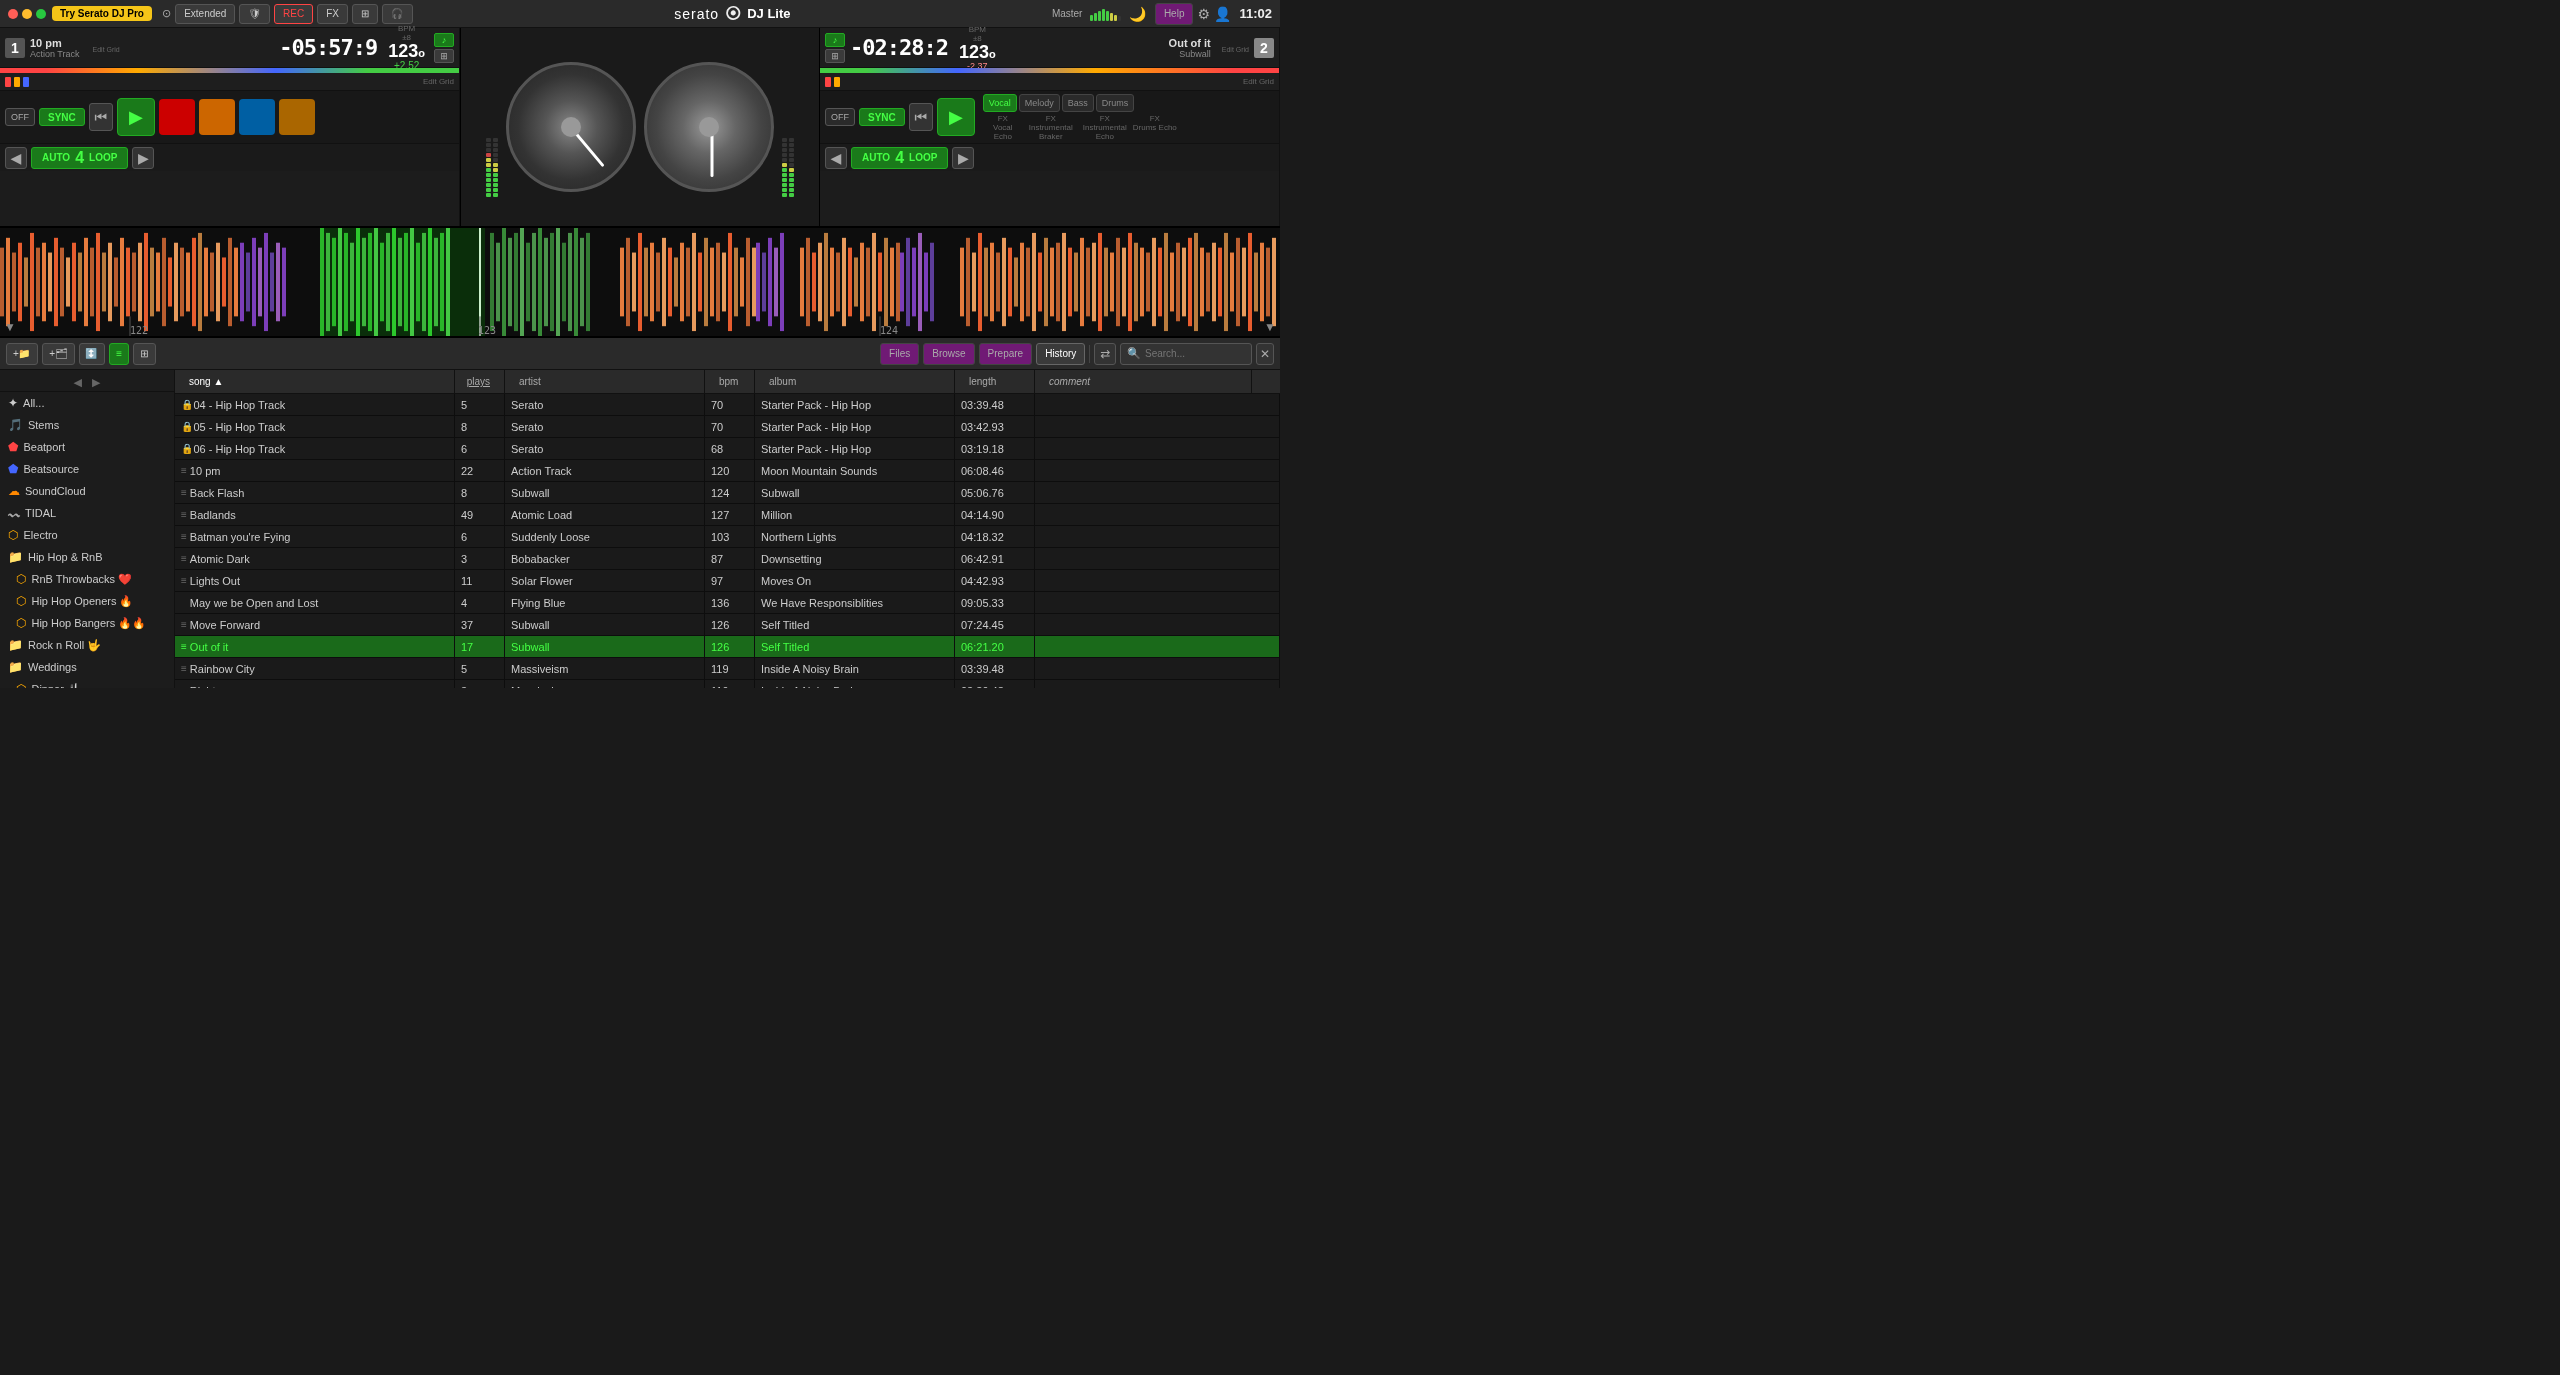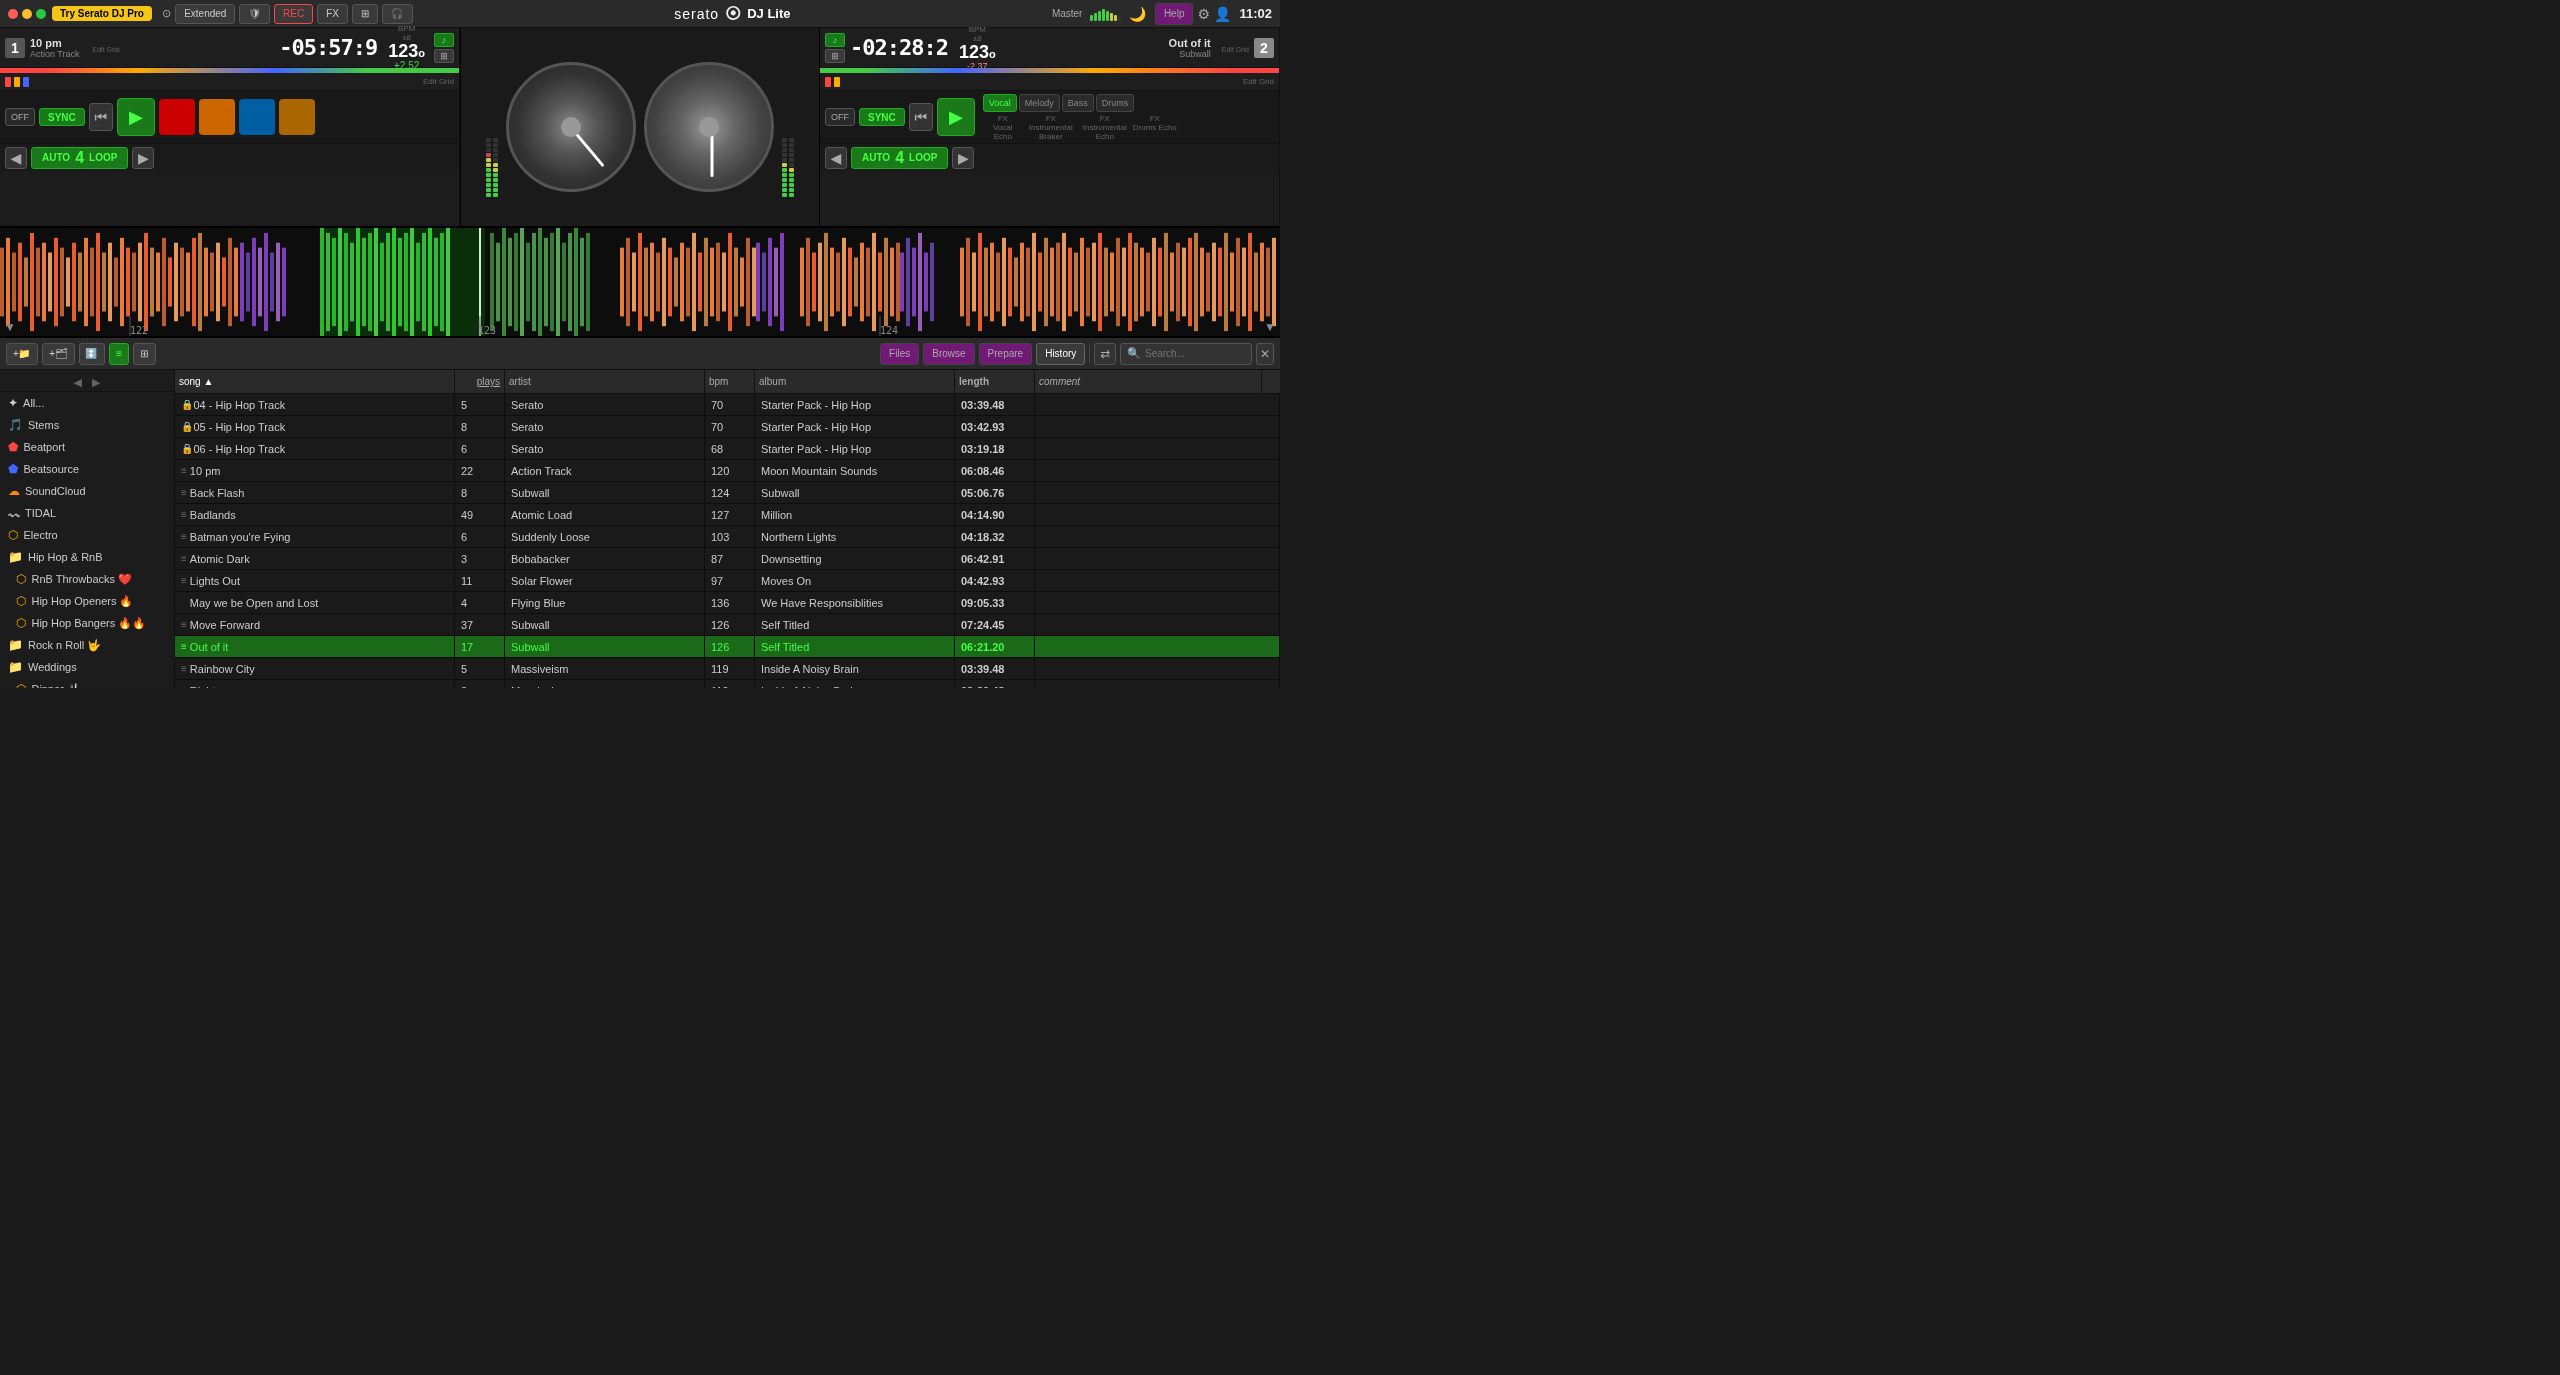--- a/index.html
+++ b/index.html
@@ -254,39 +254,39 @@
     }
     .table-header {
       display: flex;
       background: #2a2a2a;
       border-bottom: 1px solid #111;
       height: 24px;
       align-items: center;
       flex-shrink: 0;
     }
     .th {
-      padding: 0 4px;
+      padding: 0 14px;
       font-size: 10px;
       color: #aaa;
       white-space: nowrap;
       overflow: hidden;
       text-overflow: ellipsis;
       cursor: pointer;
       height: 100%;
       display: flex;
       align-items: center;
       border-right: 1px solid #111;
     }
     .th.sorted { color: #fff; }
     .col-song { width: 280px; flex-shrink: 0; }
     .col-plays { width: 50px; flex-shrink: 0; text-align: right; }
     .col-artist { width: 200px; flex-shrink: 0; }
     .col-bpm { width: 50px; flex-shrink: 0; }
     .col-album { width: 200px; flex-shrink: 0; }
-    .col-length { width: 80px; flex-shrink: 0; font-weight: bold; }
+    .col-length { width: 80px; flex-shrink: 0; }
     .col-comment { flex: 1; font-style: italic; }
 
     .table-body { overflow-y: auto; flex: 1; }
     .track-row {
       display: flex;
       align-items: center;
       height: 22px;
       border-bottom: 1px solid #0d0d0d;
       cursor: pointer;
     }

